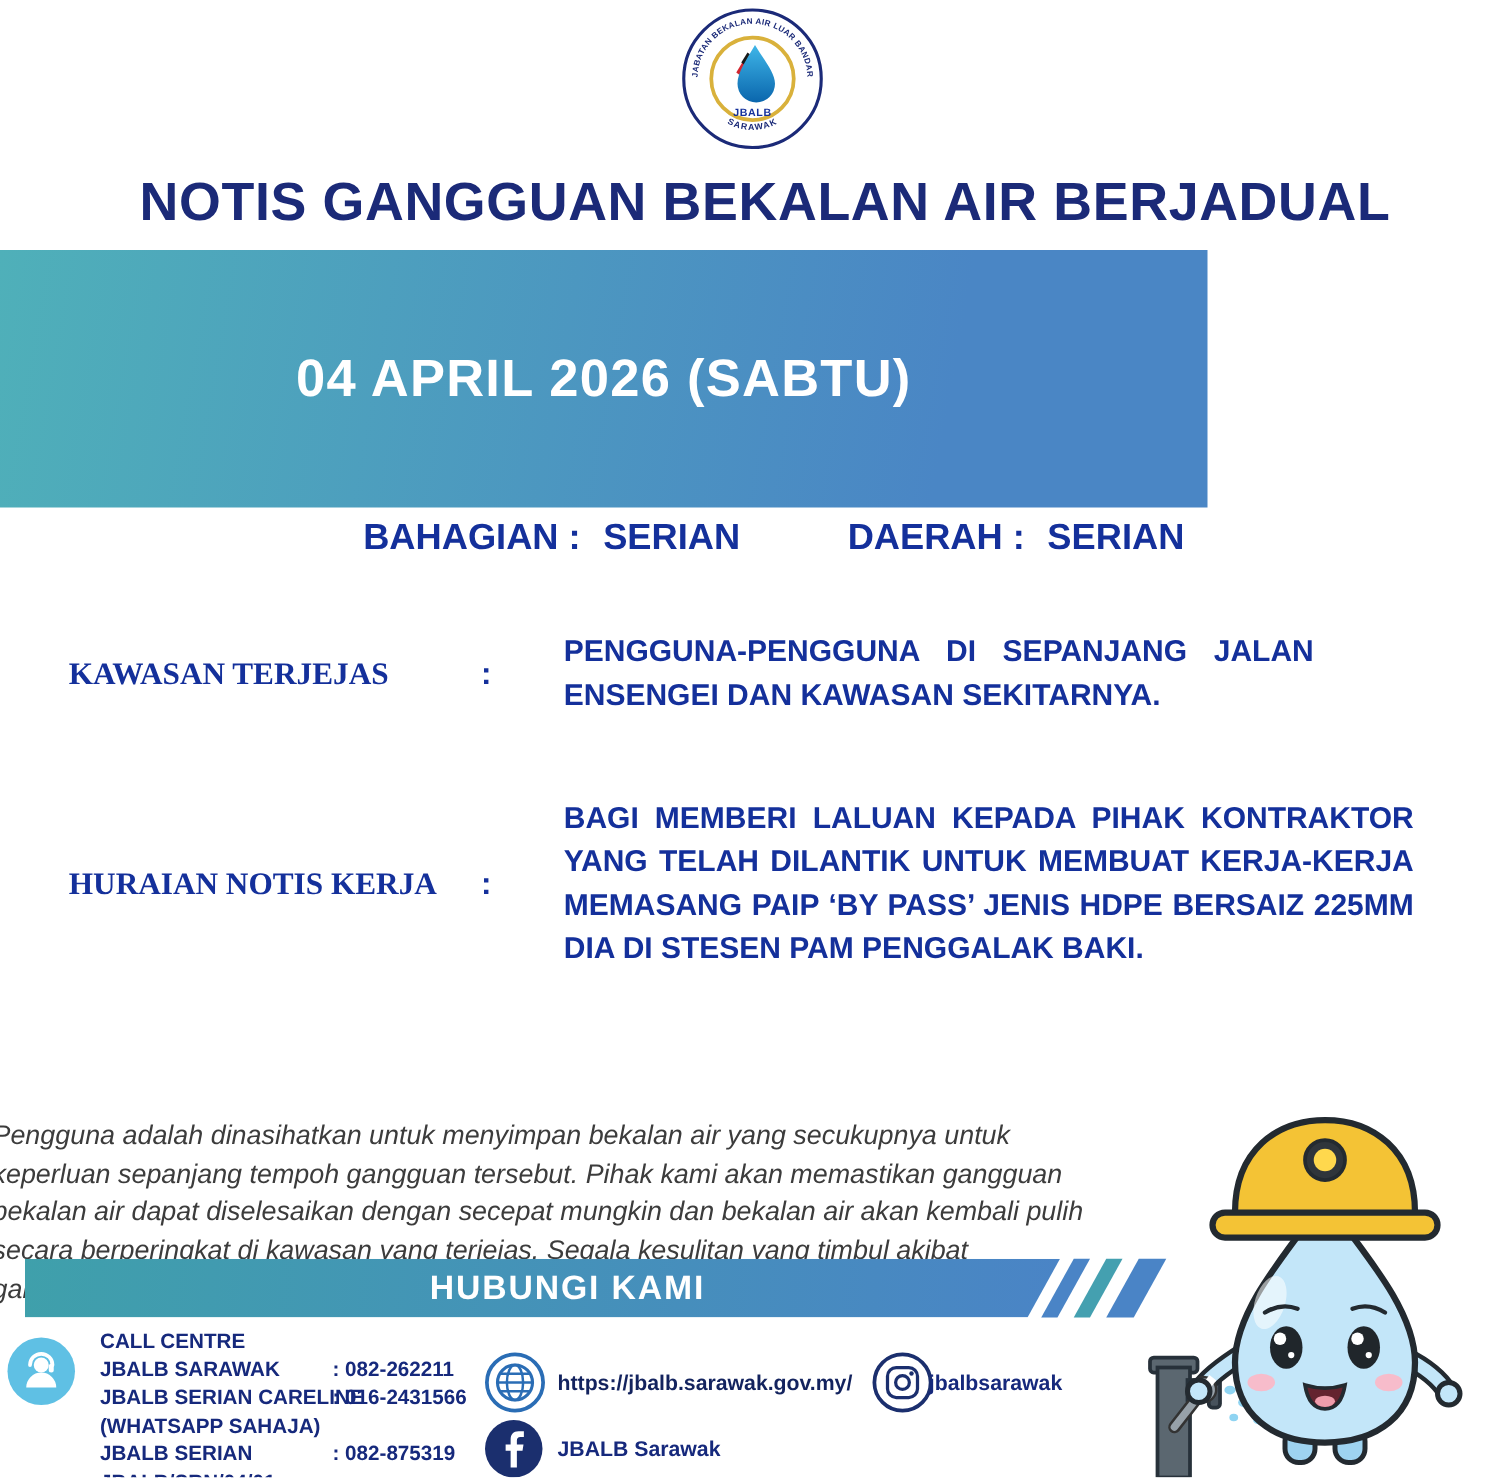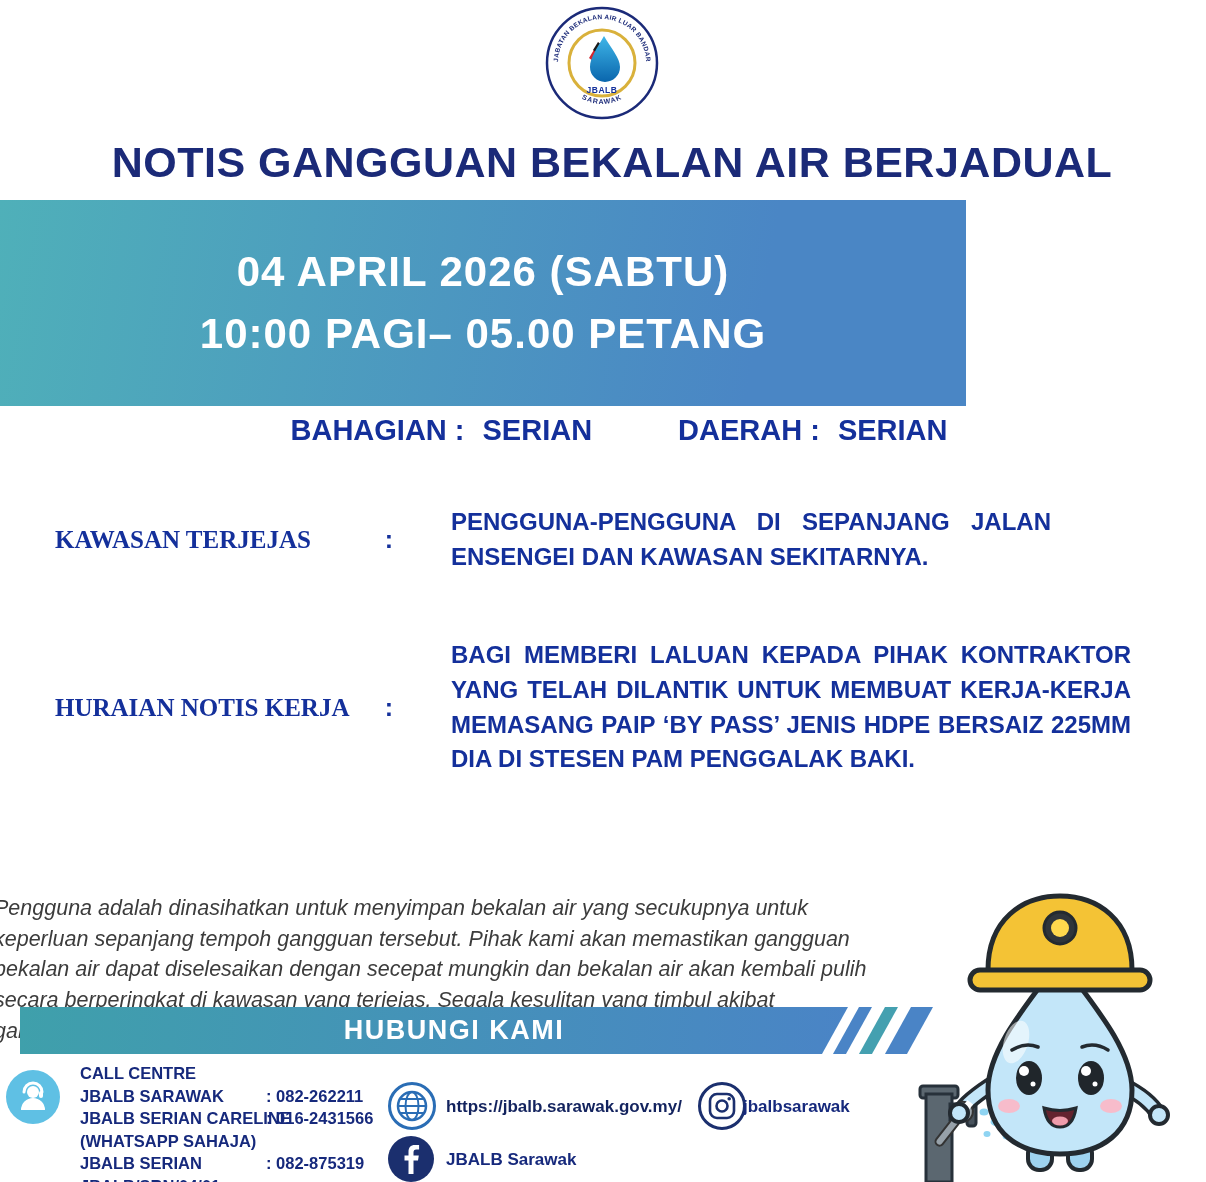--- a/index.html
+++ b/index.html
@@ -120,21 +120,20 @@
       <path d="M48,44 l5,-8 4,3 -5,8 z" fill="#1a1a1a"></path>
       <path d="M59,30 C 52,42 45,52 45,61 a15,15 0 0 0 30,0 C 75,52 66,42 59,30 Z" fill="url(#dropGrad)"></path>
       <text x="57" y="87" font-size="8.5" font-weight="bold" fill="#14309b" letter-spacing="0.5" text-anchor="middle">JBALB</text>
     </svg>
   </div>
 
   <div class="title">NOTIS GANGGUAN BEKALAN AIR BERJADUAL</div>
 
   <div class="banner">
     <div class="line">04 APRIL 2026 (SABTU)</div>
-    <div class="line">10:00 PAGI– 05.00 PETANG</div>
   </div>
 
   <div class="region-row">
     <div>
       <span>BAHAGIAN :</span><span class="val">SERIAN</span>
     </div>
     <div>
       <span>DAERAH :</span><span class="val">SERIAN</span>
     </div>
   </div>

